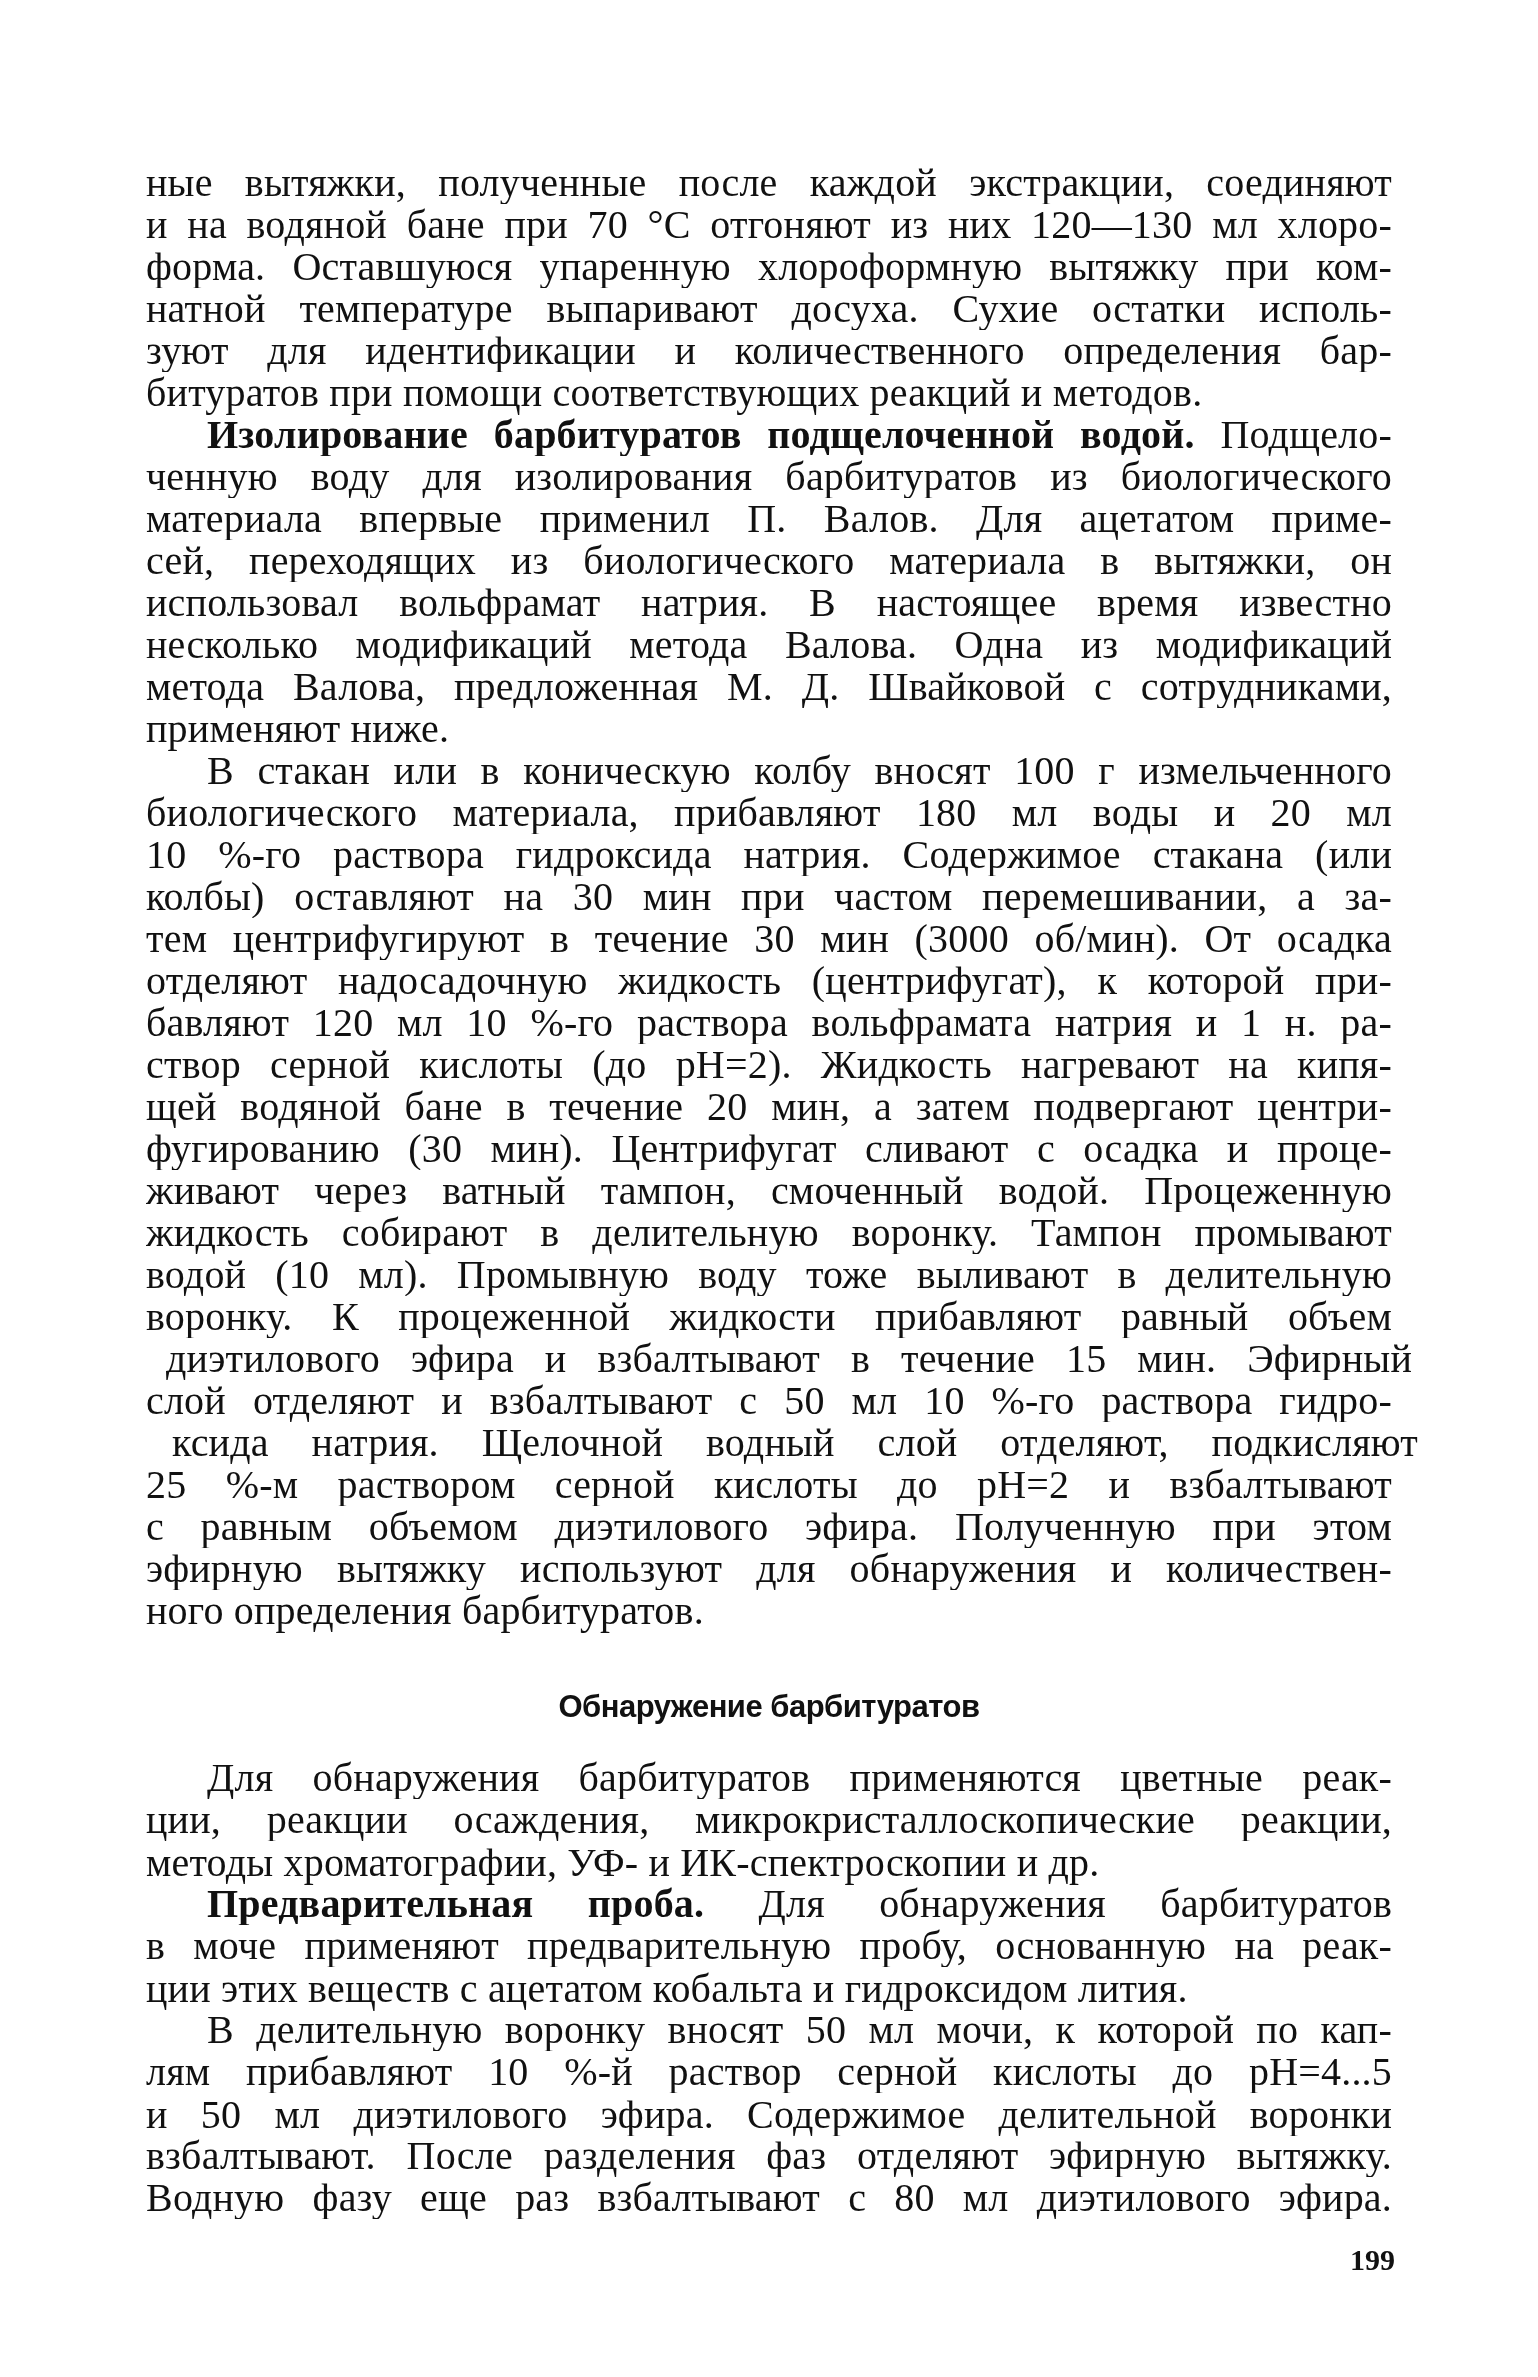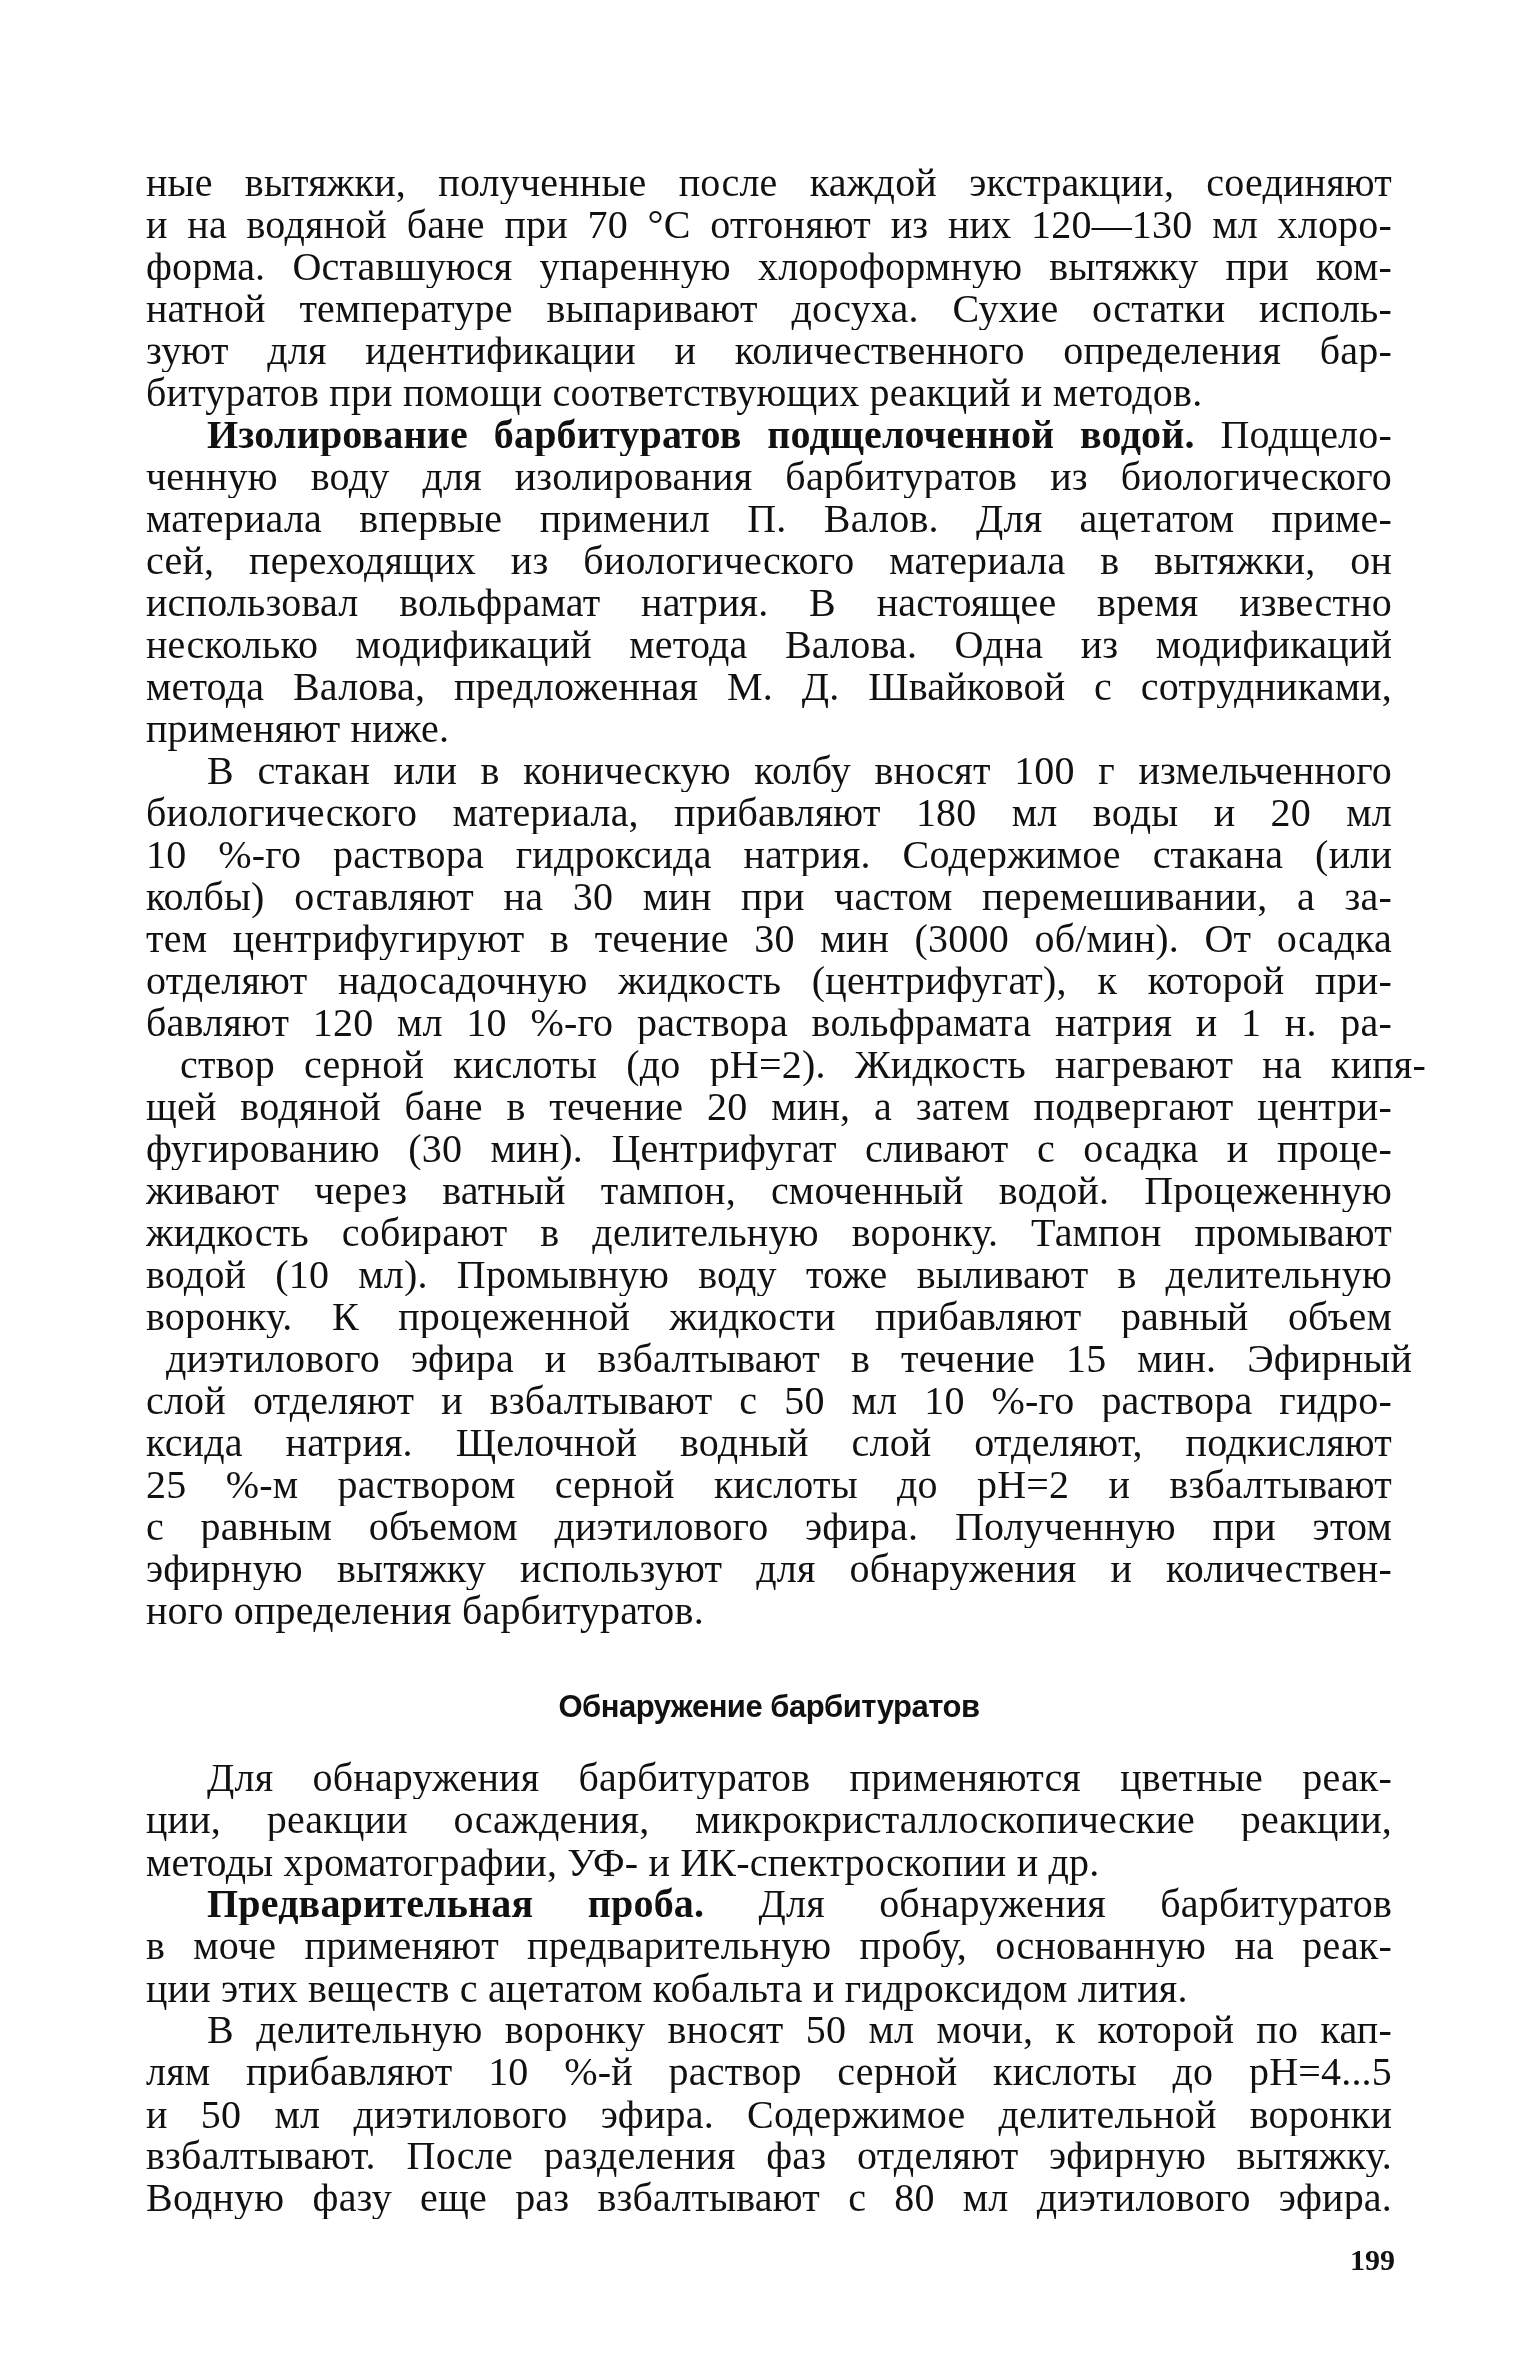--- a/index.html
+++ b/index.html
@@ -50,30 +50,30 @@
     <div class="line" style="top: 666px; white-space: normal; height: 42px; overflow: hidden;">метода Валова, предложенная М. Д. Швайковой с сотрудниками,</div>
     <div class="line last" style="top:708px">применяют ниже.</div>
 
     <div class="line indent" style="top: 750px; white-space: normal; height: 42px; overflow: hidden;">В стакан или в коническую колбу вносят 100 г измельченного</div>
     <div class="line" style="top: 792px; white-space: normal; height: 42px; overflow: hidden;">биологического материала, прибавляют 180 мл воды и 20 мл</div>
     <div class="line" style="top: 834px; white-space: normal; height: 42px; overflow: hidden;">10 %-го раствора гидроксида натрия. Содержимое стакана (или</div>
     <div class="line" style="top: 876px; white-space: normal; height: 42px; overflow: hidden;">колбы) оставляют на 30 мин при частом перемешивании, а за-</div>
     <div class="line" style="top: 918px; white-space: normal; height: 42px; overflow: hidden;">тем центрифугируют в течение 30 мин (3000 об/мин). От осадка</div>
     <div class="line" style="top: 960px; white-space: normal; height: 42px; overflow: hidden;">отделяют надосадочную жидкость (центрифугат), к которой при-</div>
     <div class="line" style="top: 1002px; white-space: normal; height: 42px; overflow: hidden;">бавляют 120 мл 10 %-го раствора вольфрамата натрия и 1 н. ра-</div>
-    <div class="line" style="top: 1044px; white-space: normal; height: 42px; overflow: hidden; margin-left: 34px;">створ серной кислоты (до pH=2). Жидкость нагревают на кипя-</div>
+    <div class="line" style="top: 1044px; white-space: normal; height: 42px; overflow: hidden;">створ серной кислоты (до pH=2). Жидкость нагревают на кипя-</div>
     <div class="line" style="top: 1086px; white-space: normal; height: 42px; overflow: hidden;">щей водяной бане в течение 20 мин, а затем подвергают центри-</div>
     <div class="line" style="top: 1128px; white-space: normal; height: 42px; overflow: hidden;">фугированию (30 мин). Центрифугат сливают с осадка и проце-</div>
     <div class="line" style="top: 1170px; white-space: normal; height: 42px; overflow: hidden;">живают через ватный тампон, смоченный водой. Процеженную</div>
     <div class="line" style="top: 1212px; white-space: normal; height: 42px; overflow: hidden;">жидкость собирают в делительную воронку. Тампон промывают</div>
     <div class="line" style="top: 1254px; white-space: normal; height: 42px; overflow: hidden;">водой (10 мл). Промывную воду тоже выливают в делительную</div>
     <div class="line" style="top: 1296px; white-space: normal; height: 42px; overflow: hidden;">воронку. К процеженной жидкости прибавляют равный объем</div>
     <div class="line" style="top: 1338px; white-space: normal; height: 42px; overflow: hidden; margin-left: 20px;">диэтилового эфира и взбалтывают в течение 15 мин. Эфирный</div>
     <div class="line" style="top: 1380px; white-space: normal; height: 42px; overflow: hidden;">слой отделяют и взбалтывают с 50 мл 10 %-го раствора гидро-</div>
-    <div class="line" style="top: 1422px; white-space: normal; height: 42px; overflow: hidden;">ксида натрия. Щелочной водный слой отделяют, подкисляют</div>
+    <div class="line" style="top: 1422px; white-space: normal; height: 42px; overflow: hidden; margin-left: 26px;">ксида натрия. Щелочной водный слой отделяют, подкисляют</div>
     <div class="line" style="top: 1464px; white-space: normal; height: 42px; overflow: hidden;">25 %-м раствором серной кислоты до pH=2 и взбалтывают</div>
     <div class="line" style="top: 1506px; white-space: normal; height: 42px; overflow: hidden;">с равным объемом диэтилового эфира. Полученную при этом</div>
     <div class="line" style="top: 1548px; white-space: normal; height: 42px; overflow: hidden;">эфирную вытяжку используют для обнаружения и количествен-</div>
     <div class="line last" style="top:1590px">ного определения барбитуратов.</div>
 
     <div class="section-heading" style="top:1686px">Обнаружение барбитуратов</div>
 
     <div class="line indent" style="top: 1757px; white-space: normal; height: 42px; overflow: hidden;">Для обнаружения барбитуратов применяются цветные реак-</div>
     <div class="line" style="top: 1799px; white-space: normal; height: 42px; overflow: hidden;">ции, реакции осаждения, микрокристаллоскопические реакции,</div>
     <div class="line last" style="top:1842px">методы хроматографии, УФ- и ИК-спектроскопии и др.</div>

